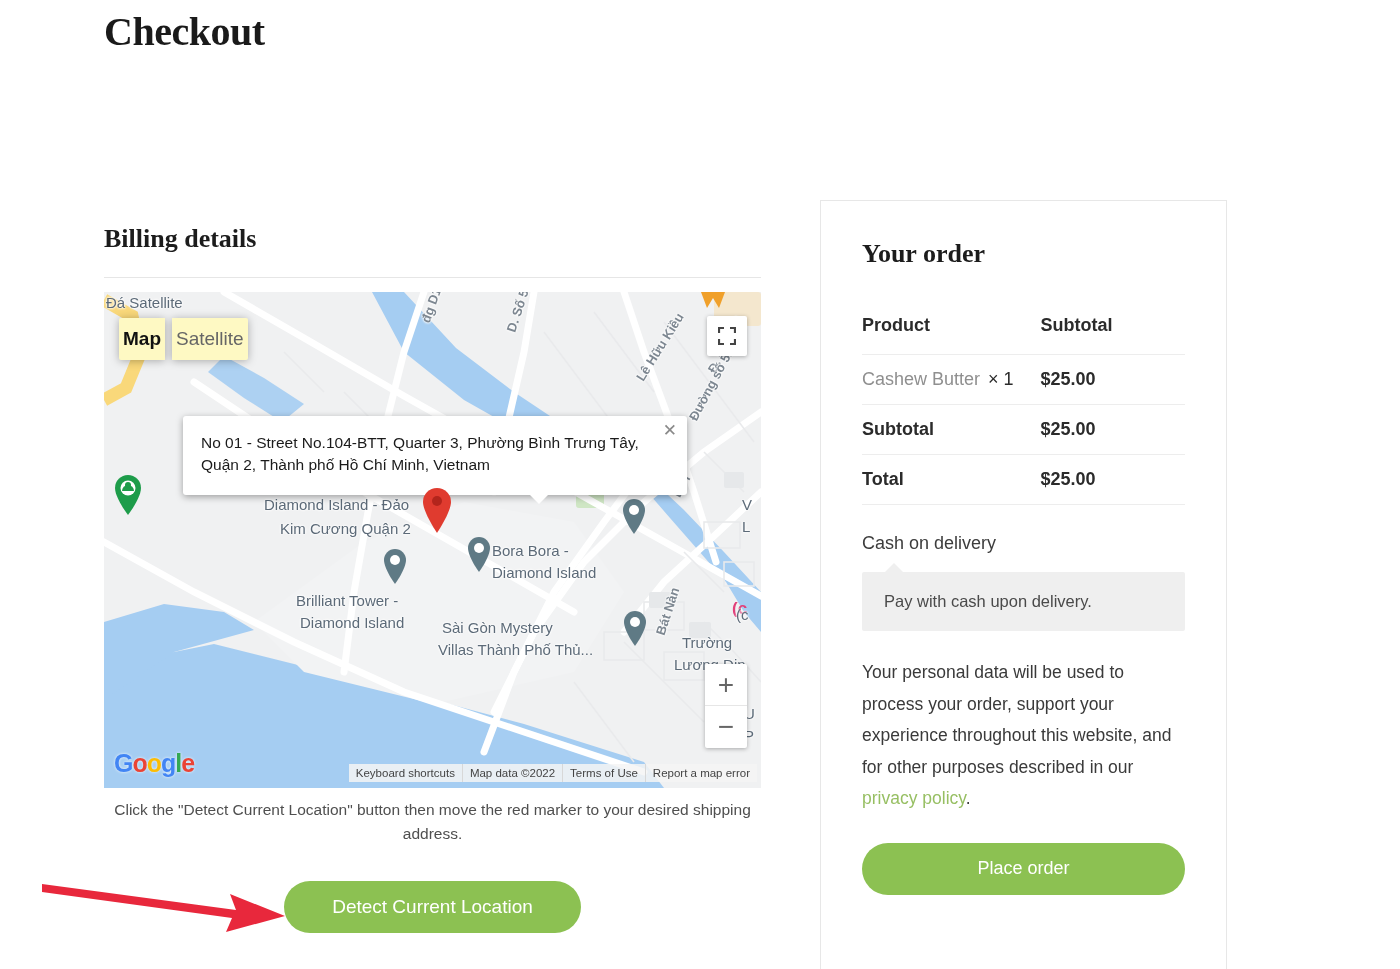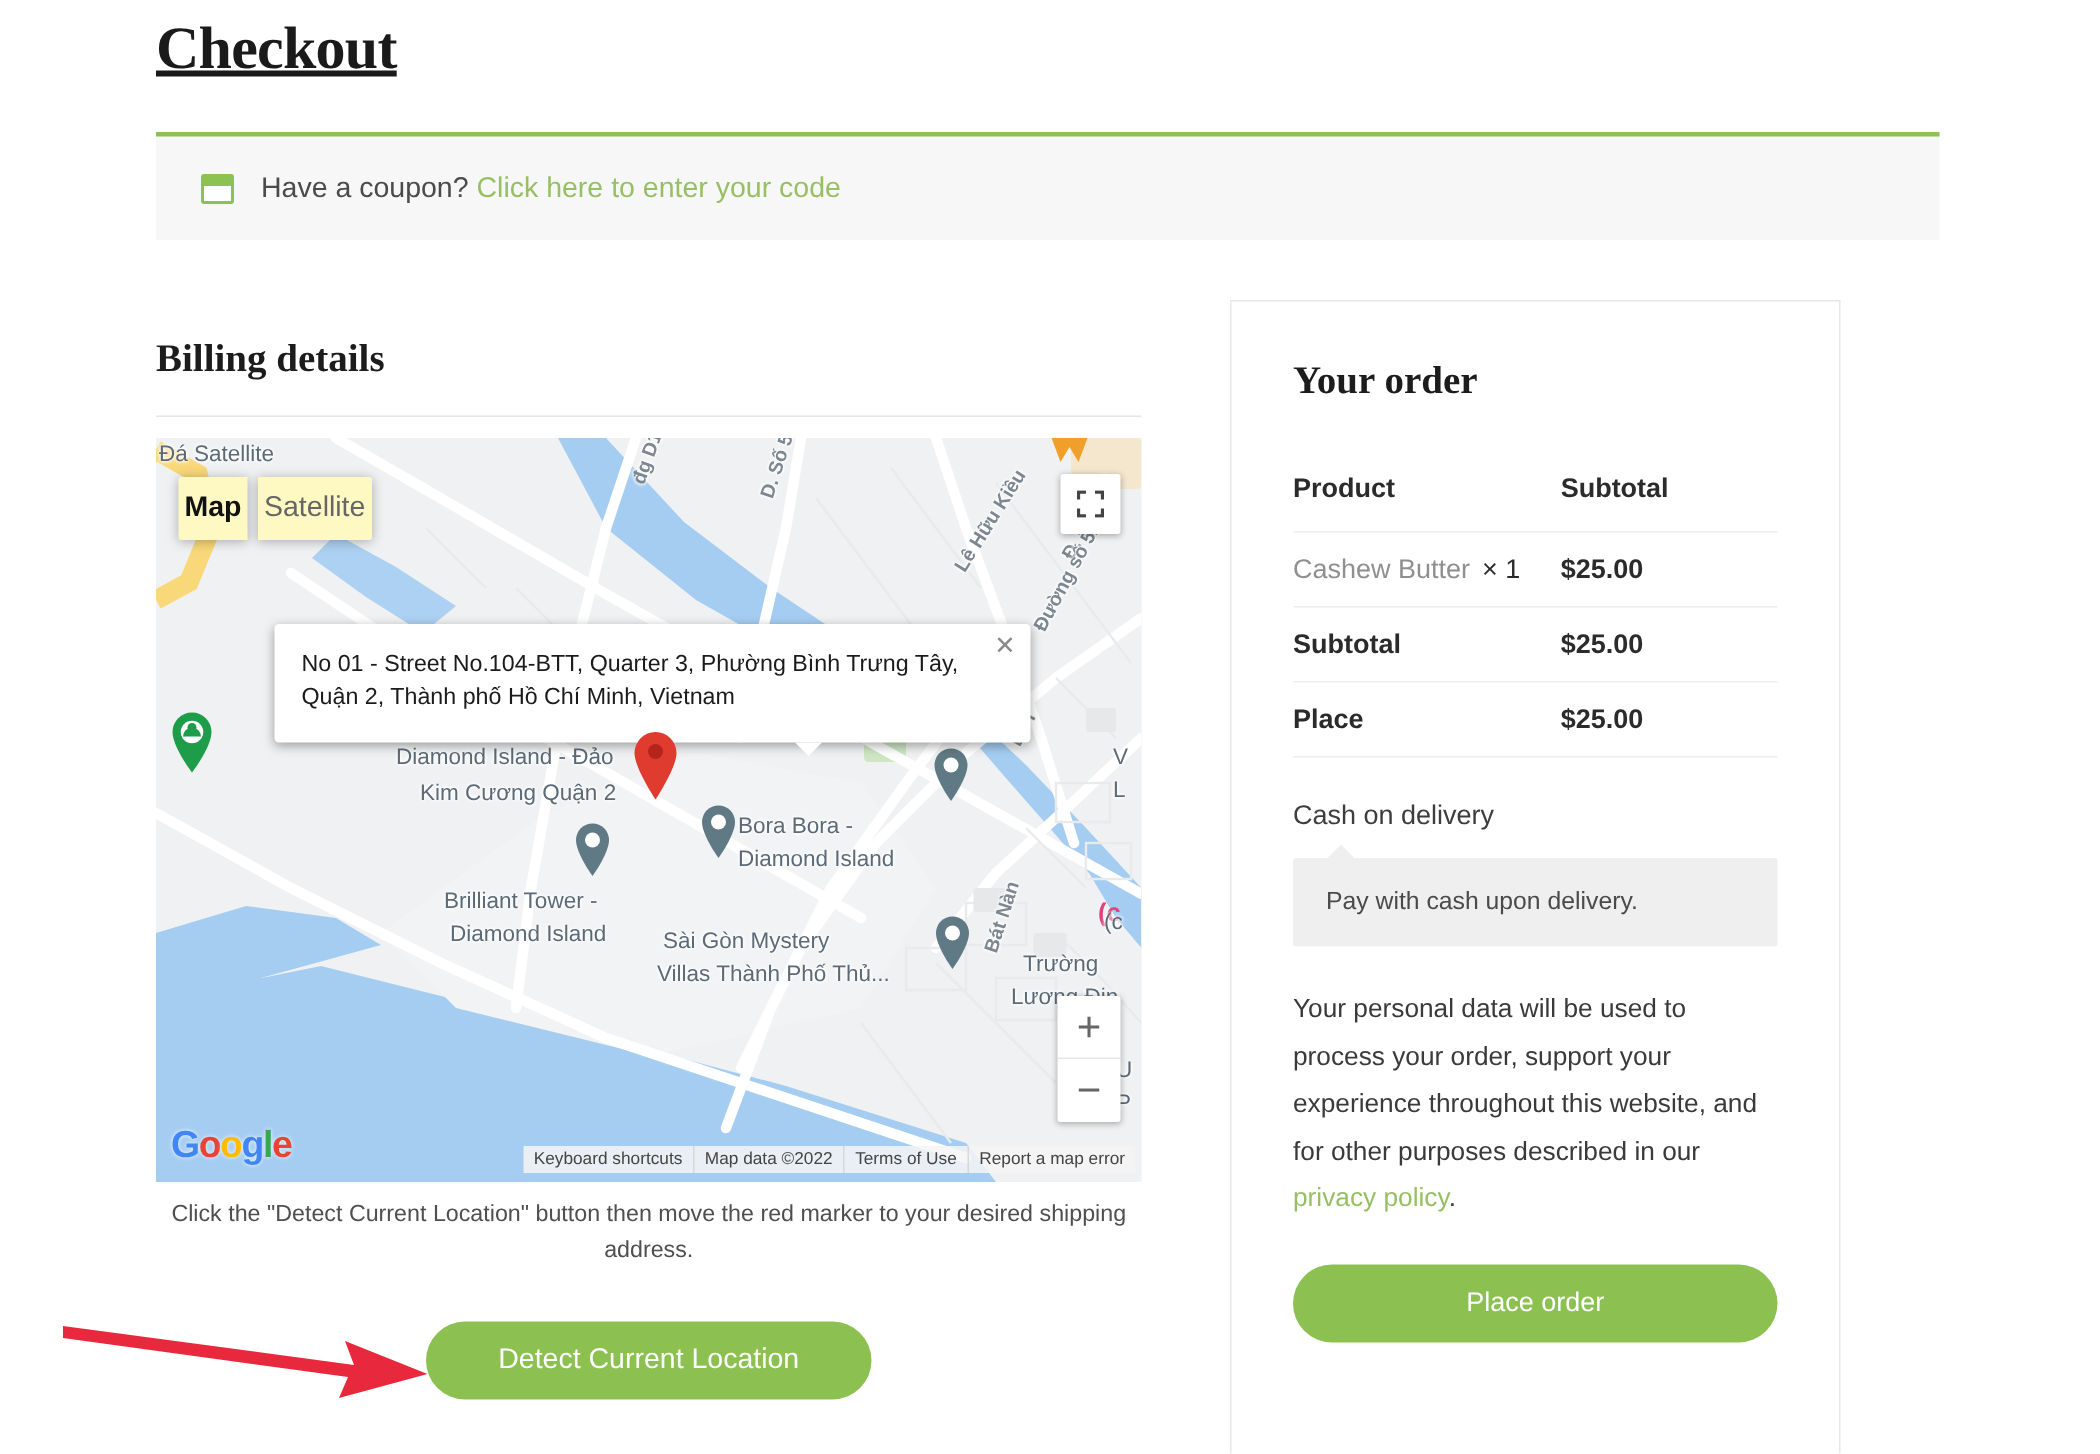--- a/index.html
+++ b/index.html
@@ -11,21 +11,20 @@
     overflow: hidden;
   }
   .page { position: relative; width: 1400px; height: 969px; background:#fff; }
 
   
   .page-title {
     position: absolute; left: 104px; top: 8px;
     font-family: "Liberation Serif", serif;
     font-weight: 700; font-size: 40px; letter-spacing: -0.5px;
     color: #1a1a1a;
-    text-decoration: underline;
   }
 
   
   .coupon-bar {
     position: absolute; left: 104px; top: 88px;
     width: 1189px; height: 72px;
     background: #f7f7f7;
     border-top: 3px solid #8dc152;
     display: flex; align-items: center;
     padding-left: 30px;
@@ -226,27 +225,20 @@
     color: #fff; font-size: 18px; cursor: pointer;
   }
 </style>
 </head>
 <body>
 
 <div class="page">
 
   <div class="page-title">Checkout</div>
 
-  <div class="coupon-bar">
-    <div class="coupon-icon"></div>
-    <div class="coupon-text">
-      <span>Have a coupon?</span>
-      <span class="coupon-link">Click here to enter your code</span>
-    </div>
-  </div>
 
   <div class="billing-title">Billing details</div>
   <div class="billing-rule"></div>
 
   <div class="map">
     <svg class="map-bg" width="657" height="496" viewBox="0 0 657 496">
       <rect width="657" height="496" fill="#f0f1f2"></rect>
 
       <path d="M0 400 L0 496 L560 496 L540 470 L420 432 L300 400 L190 372 L110 352 L40 366 Z" fill="#a5cdf2"></path>
       <path d="M0 330 L0 408 L70 360 L150 338 L120 320 L60 312 Z" fill="#a5cdf2"></path>
@@ -422,21 +414,21 @@
           <td class="prod-name">
             <span>Cashew Butter</span><span class="qty">× 1</span>
           </td>
           <td class="amount">$25.00</td>
         </tr>
         <tr class="row-label">
           <td>Subtotal</td>
           <td class="amount">$25.00</td>
         </tr>
         <tr class="row-label">
-          <td>Place</td>
+          <td>Total</td>
           <td class="amount">$25.00</td>
         </tr>
       </tbody>
     </table>
 
     <div class="pay-method">Cash on delivery</div>
     <div class="pay-box">Pay with cash upon delivery.</div>
 
     <div class="privacy">
       <span>Your personal data will be used to process your order, support your experience throughout this website, and for other purposes described in our </span><a href="#">privacy policy</a><span>.</span>

